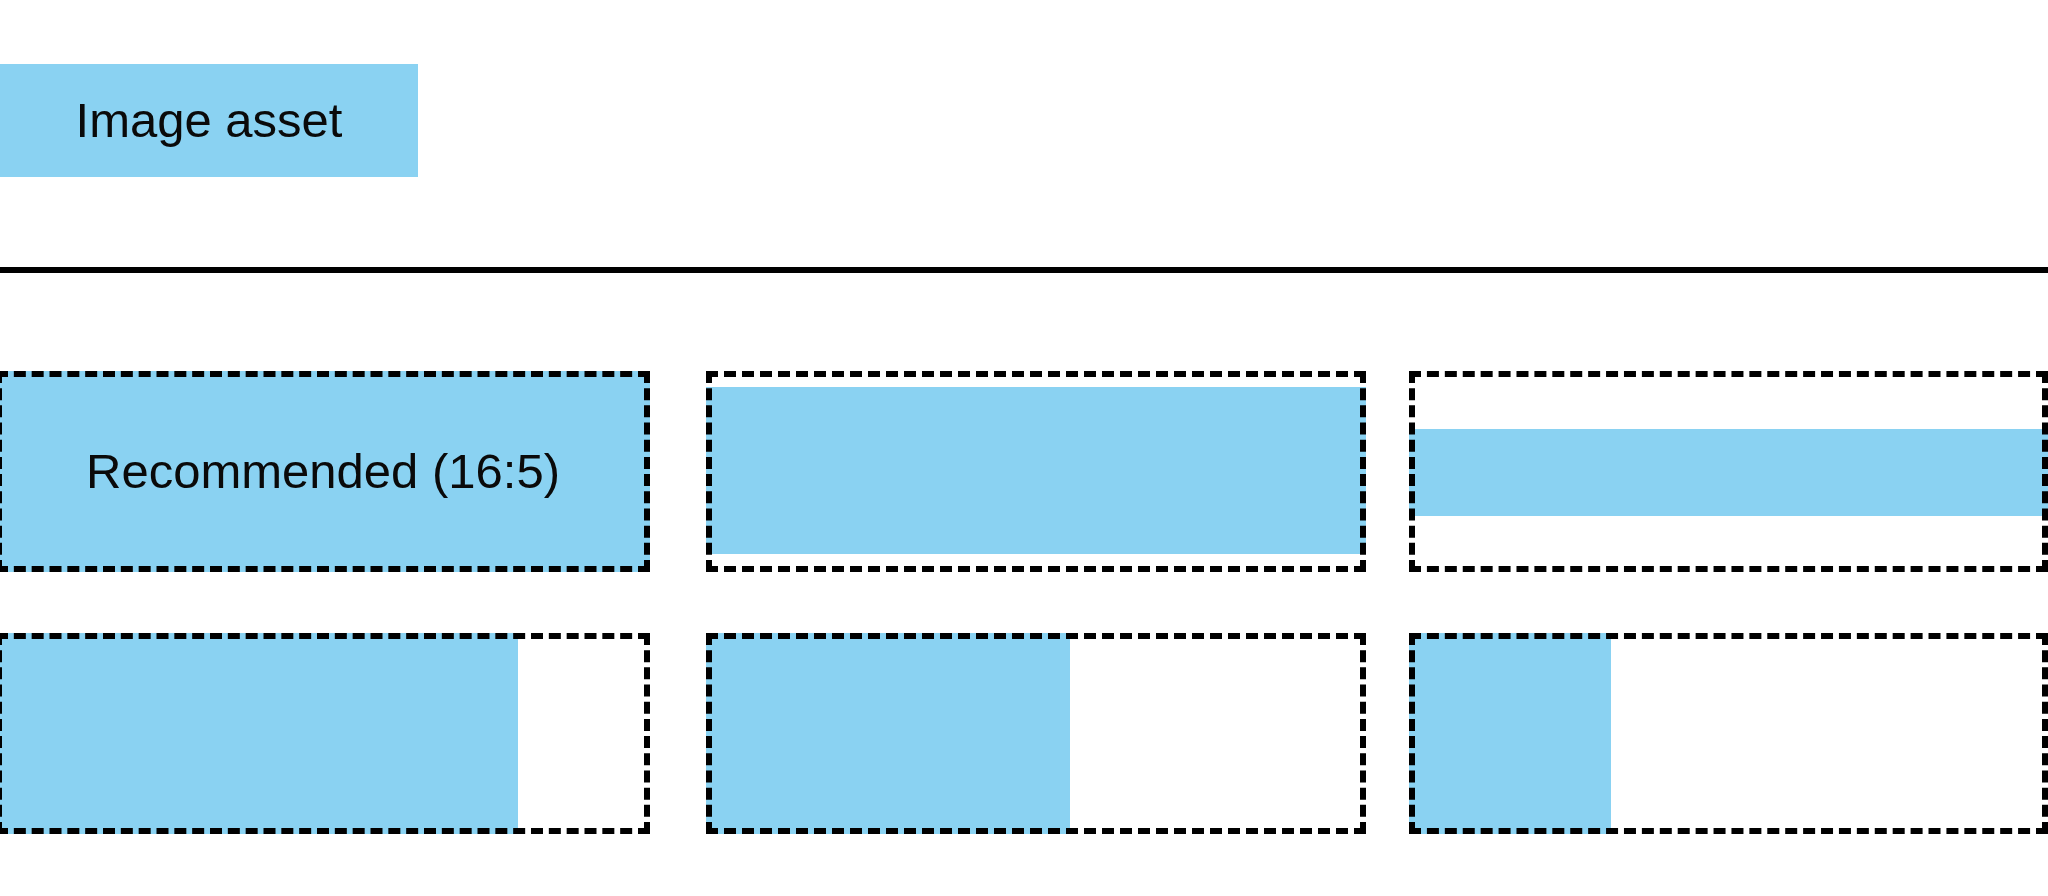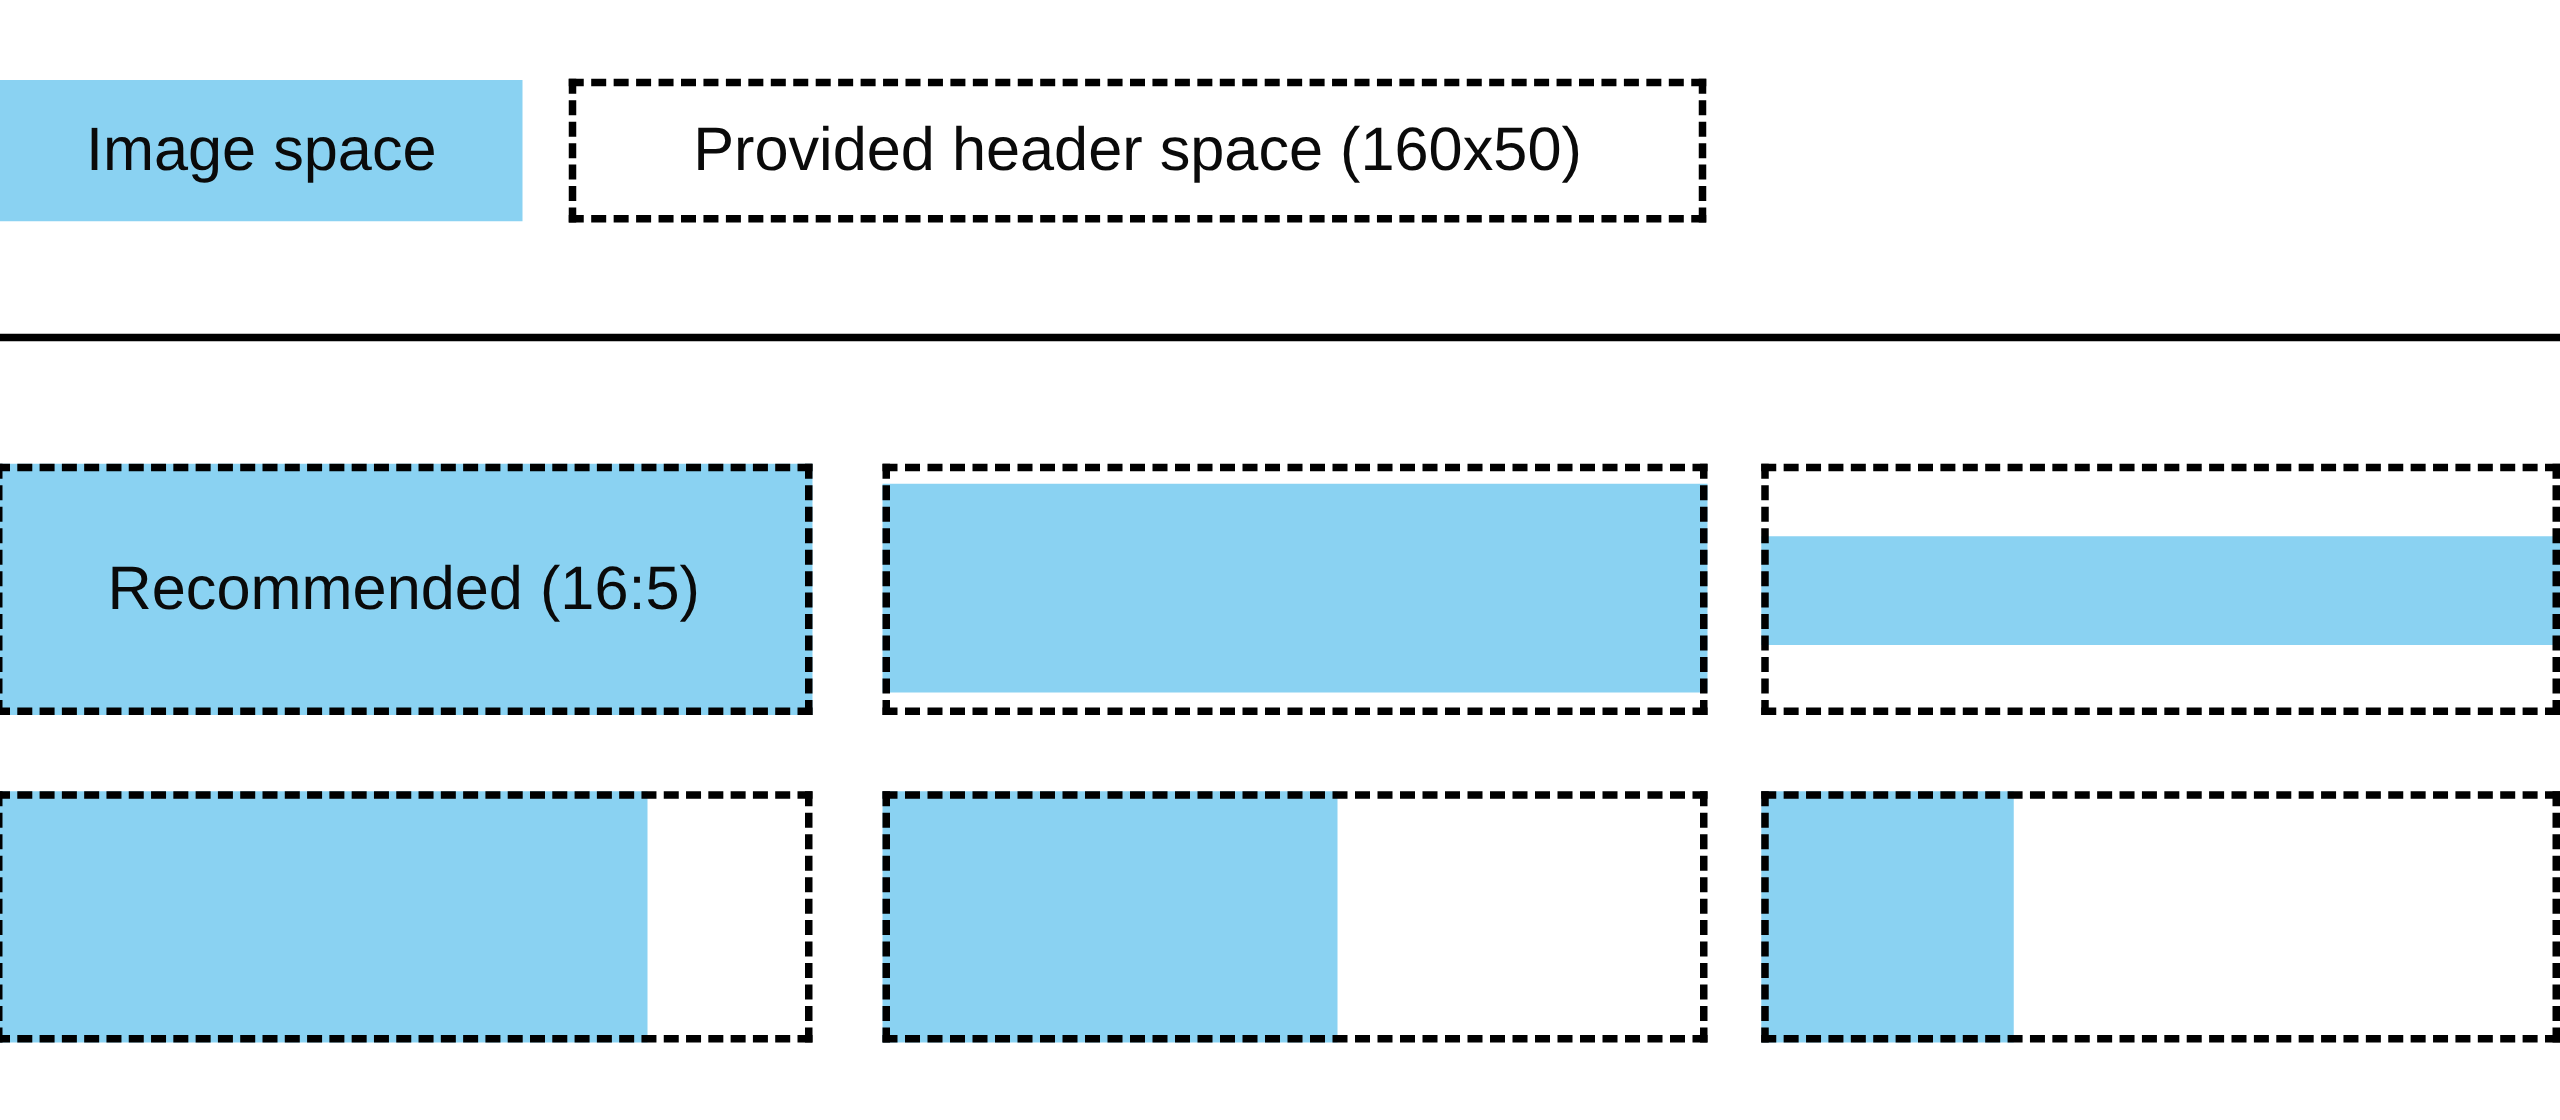--- a/index.html
+++ b/index.html
@@ -78,24 +78,21 @@
   .f-r2c1 { left: -6px; top: -6px; bottom: -6px; width: 522px; }          
   .f-r2c2 { left: -6px; top: -6px; bottom: -6px; width: 364px; }          
   .f-r2c3 { left: -6px; top: -6px; bottom: -6px; width: 202px; }          
 </style>
 </head>
 <body>
 
 <div class="canvas">
 
   <div class="legend-swatch">
-    <span class="lbl">Image space</span>
-  </div>
-  <div class="dashed legend-space">
-    <span class="lbl">Provided header space (160x50)</span>
+    <span class="lbl">Image asset</span>
   </div>
 
   <div class="divider"></div>
 
   <div class="dashed filled r1 c1">
     <span class="lbl">Recommended (16:5)</span>
   </div>
   <div class="dashed r1 c2">
     <div class="fill f-r1c2"></div>
   </div>

